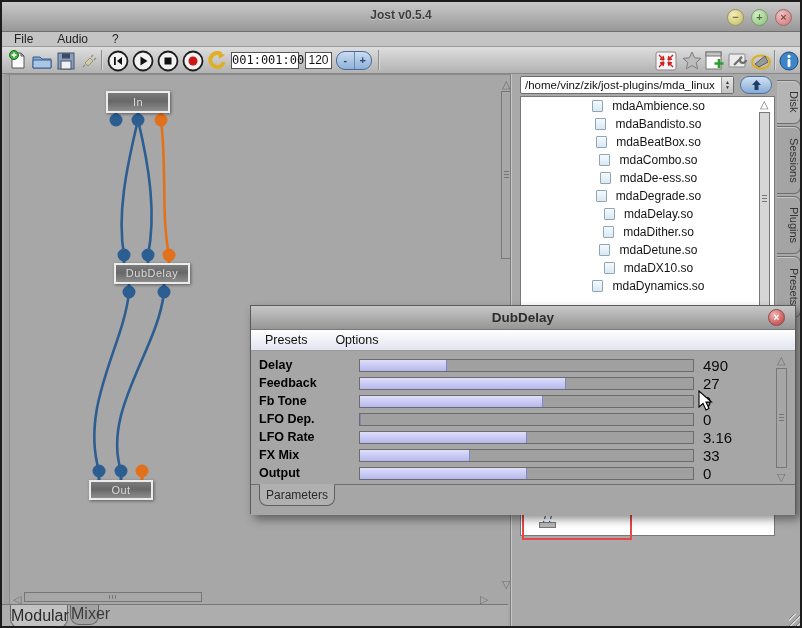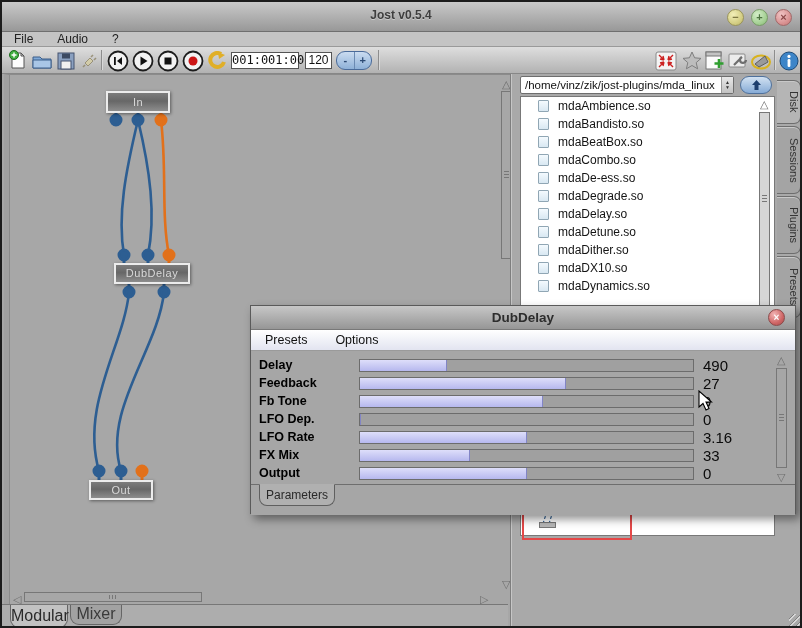--- a/index.html
+++ b/index.html
@@ -49,34 +49,34 @@
   .grip-v{position:absolute;left:2px;right:2px;height:9px;
     background:repeating-linear-gradient(to bottom,#777 0 1px,transparent 1px 3px);}
   .grip-h{position:absolute;top:2px;bottom:2px;width:9px;
     background:repeating-linear-gradient(to right,#777 0 1px,transparent 1px 3px);}
 
   
   .bottomtabs{position:absolute;left:0px;top:602px;width:506px;height:26px;background:#adadad;border-top:1px solid #777;}
   .btab{position:absolute;top:0;border:1px solid #666;border-top:none;border-radius:0 0 9px 9px;
     font-size:16px;color:#2a2a2a;text-align:center;}
   .btab.active{left:8px;width:58px;height:23px;line-height:21px;background:#c2c2c2;z-index:2;}
-  .btab.inactive{left:68px;width:52px;height:20px;line-height:18px;background:#a2a2a2;z-index:1;color:#3a3a3a;}
+  .btab.inactive{left:68px;width:29px;height:20px;line-height:18px;background:#a2a2a2;z-index:1;color:#3a3a3a;}
 
   
   .rightpanel{position:absolute;left:508px;top:72px;width:292px;height:556px;background:#a9a9a9;
     border-left:1px solid #7e7e7e;box-shadow:inset 1px 0 0 #c6c6c6;}
   .pathrow{position:absolute;left:9px;top:2px;height:18px;}
   .pathbox{position:absolute;left:0;top:0;width:214px;height:18px;background:#fff;border:1px solid #6e6e6e;
     border-radius:2px;font-size:11.5px;color:#111;line-height:16px;padding-left:4px;white-space:nowrap;overflow:hidden;}
   .pathspin{position:absolute;left:201px;top:1px;width:12px;height:16px;background:linear-gradient(#e8e8e8,#c2c2c2);
     border-left:1px solid #9a9a9a;font-size:5px;color:#333;display:flex;flex-direction:column;align-items:center;justify-content:center;line-height:5px;}
   .upbtn{position:absolute;left:220px;top:0px;width:32px;height:18px;border-radius:9px;
     background:linear-gradient(#d2e2f2,#86abd6);border:1px solid #4f719c;display:flex;align-items:center;justify-content:center;}
   .filelist{position:absolute;left:9px;top:22px;width:255px;height:440px;background:#fff;border:1px solid #787878;overflow:hidden;}
-  .filerow{height:18px;display:flex;align-items:center;padding-left:17px;}
+  .filerow{height:18px;display:flex;align-items:center;padding-left:2px;justify-content:center;}
   .fileicon{width:11px;height:12px;background:linear-gradient(#f4fafe,#d9e8f2);border:1px solid #90a6b4;border-radius:1px;margin-right:9px;}
   .filelabel{font-size:12px;color:#141414;}
   .listscroll{position:absolute;right:2px;top:2px;width:13px;height:300px;}
 
   
   .sidetab{position:absolute;left:266px;width:24px;background:#a4a4a4;border:1px solid #6e6e6e;
     border-left:none;border-radius:0 7px 7px 0;color:#333;font-size:11px;
     writing-mode:vertical-rl;text-align:center;box-shadow:inset 0 1px 0 #c8c8c8;}
   .sidetab.active{background:#b5b5b5;}
 
@@ -354,25 +354,25 @@
       <div class="filerow">
           <span class="fileicon"></span>
           <span class="filelabel">mdaDegrade.so</span>
         </div>
       <div class="filerow">
           <span class="fileicon"></span>
           <span class="filelabel">mdaDelay.so</span>
         </div>
       <div class="filerow">
           <span class="fileicon"></span>
+          <span class="filelabel">mdaDither.so</span>
+        </div>
+      <div class="filerow">
+          <span class="fileicon"></span>
           <span class="filelabel">mdaDetune.so</span>
-        </div>
-      <div class="filerow">
-          <span class="fileicon"></span>
-          <span class="filelabel">mdaDither.so</span>
         </div>
       <div class="filerow">
           <span class="fileicon"></span>
           <span class="filelabel">mdaDX10.so</span>
         </div>
       <div class="filerow">
           <span class="fileicon"></span>
           <span class="filelabel">mdaDynamics.so</span>
         </div>
       <div class="listscroll">

